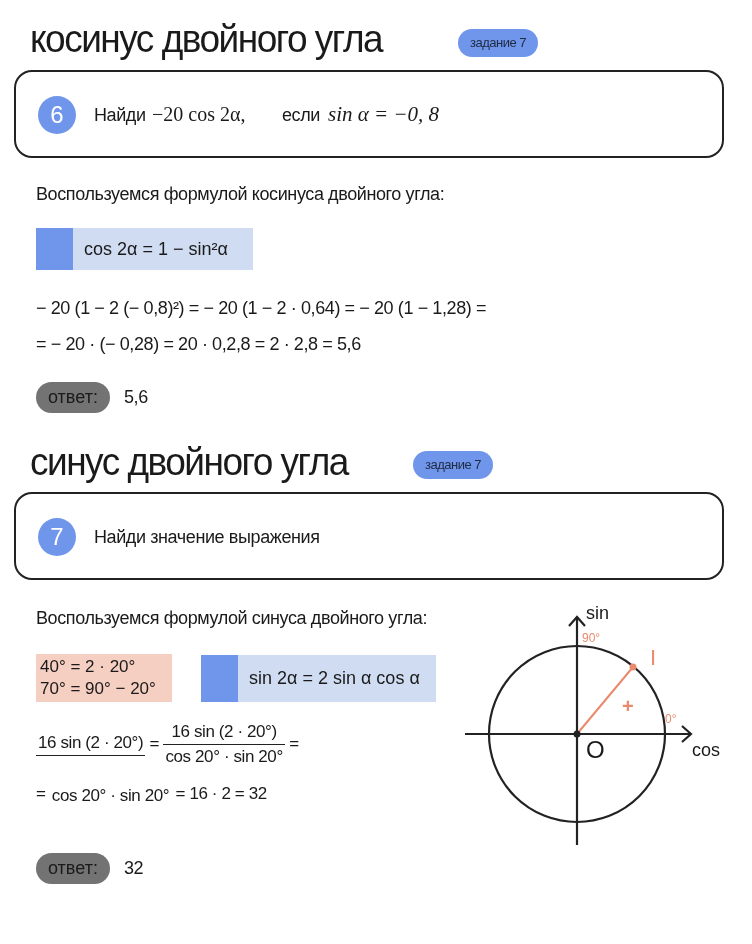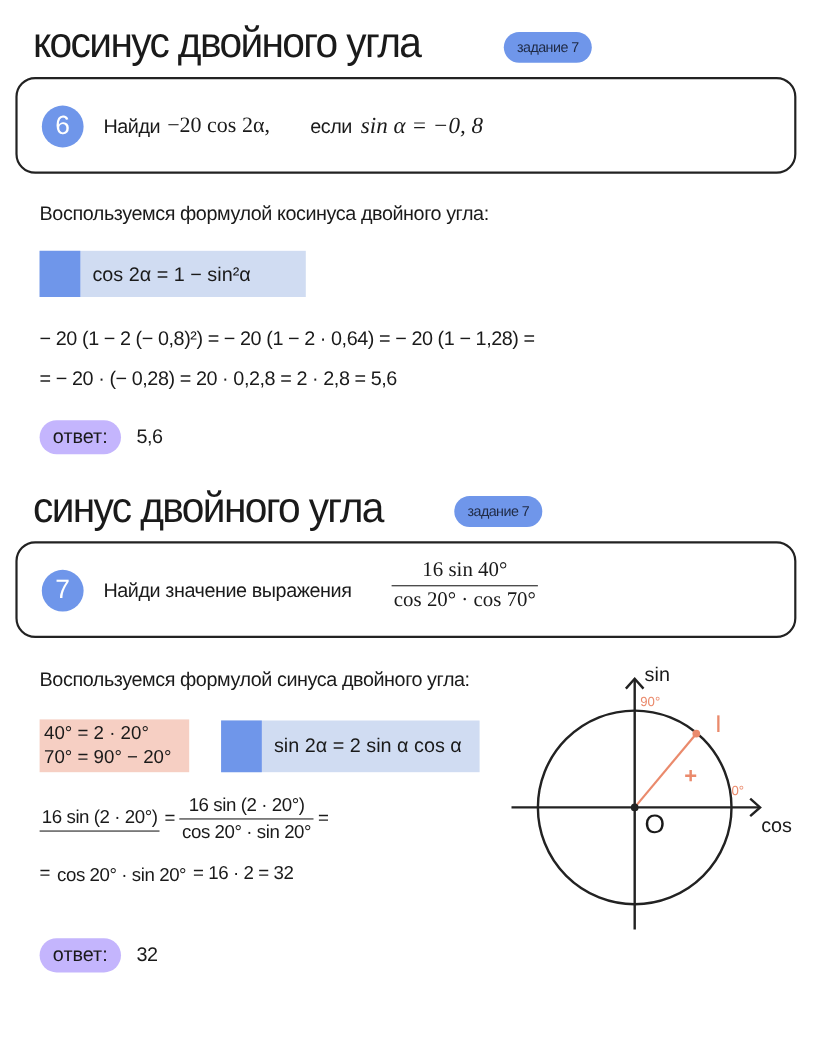--- a/index.html
+++ b/index.html
@@ -7,21 +7,21 @@
   .abs{position:absolute;}
   .h1{font-size:37px;font-weight:500;letter-spacing:-1.5px;line-height:1;color:#1a1a1a;transform:scaleY(1.05);}
   .badge{background:#6f96ea;color:#1f2a44;border-radius:16px;font-size:13px;height:28px;line-height:28px;padding:0 12px;letter-spacing:-0.5px;}
   .card{border:2px solid #222;border-radius:18px;background:#fff;}
   .num{width:38px;height:38px;border-radius:50%;background:#6f96ea;color:#fff;font-size:24px;text-align:center;line-height:38px;}
   .serif{font-family:"Liberation Serif","DejaVu Serif",serif;}
   .txt{font-size:18px;letter-spacing:-0.4px;}
   .formula{background:#d0dcf2;height:42px;}
   .formula .bar{position:absolute;left:0;top:0;width:37px;height:100%;background:#6f96ea;}
   .formula .f{position:absolute;top:0;line-height:42px;font-size:18px;}
-  .ans{background:#c4b5fd;border-radius:16px;height:31px;line-height:31px;font-size:18px;padding:0 12px;color:#1a1a1a;text-align:right;}
+  .ans{background:#737373;border-radius:16px;height:31px;line-height:31px;font-size:18px;padding:0 12px;color:#1a1a1a;text-align:right;}
   .orange{color:#ea8a6c;}
   .frac{display:inline-block;vertical-align:middle;text-align:center;}
   .frac .n{display:block;padding:0 2px 2px 2px;border-bottom:1.5px solid #222;}
   .frac .d{display:block;padding:2px 2px 0 2px;}
   .peach{background:#f6cfc3;}
 </style>
 </head>
 <body>
 
 <div class="abs h1" style="left:30px;top:20px;">косинус двойного угла</div>
@@ -30,44 +30,40 @@
 <div class="abs card" style="left:14px;top:70px;width:706px;height:84px;">
   <div class="abs num" style="left:22px;top:24px;">6</div>
   <div class="abs txt" style="left:78px;top:33px;">Найди</div>
   <div class="abs serif" style="left:136px;top:31px;font-size:20px;">−20 cos 2α,</div>
   <div class="abs txt" style="left:266px;top:33px;">если</div>
   <div class="abs serif" style="left:312px;top:30px;font-size:21px;font-style:italic;">sin α = −0, 8</div>
 </div>
 
 <div class="abs txt" style="left:36px;top:184px;">Воспользуемся формулой косинуса двойного угла:</div>
 
-<div class="abs formula" style="left:36px;top:228px;width:242px;">
+<div class="abs formula" style="left:36px;top:228px;width:217px;">
   <div class="bar"></div>
   <div class="f" style="left:48px;">
     <span>cos 2α</span>
     <span>= 1 − sin²α</span>
   </div>
 </div>
 
 <div class="abs txt" style="left:36px;top:298px;">− 20 (1 − 2 (− 0,8)²) = − 20 (1 − 2 · 0,64) = − 20 (1 − 1,28) =</div>
 <div class="abs txt" style="left:36px;top:334px;">= − 20 · (− 0,28) = 20 · 0,2,8 = 2 · 2,8 = 5,6</div>
 
 <div class="abs ans" style="left:36px;top:382px;">ответ:</div>
 <div class="abs txt" style="left:124px;top:387px;">5,6</div>
 
 <div class="abs h1" style="left:30px;top:443px;">синус двойного угла</div>
 <div class="abs badge" style="left:413px;top:451px;">задание 7</div>
 
 <div class="abs card" style="left:14px;top:492px;width:706px;height:84px;">
   <div class="abs num" style="left:22px;top:24px;">7</div>
   <div class="abs txt" style="left:78px;top:33px;">Найди значение выражения</div>
-  <div class="abs serif frac" style="left:340px;top:14px;font-size:19px;">
-    <span class="n">16 sin 40°</span>
-    <span class="d">cos 20° · cos 70°</span>
-  </div>
 </div>
 
 <div class="abs txt" style="left:36px;top:608px;">Воспользуемся формулой синуса двойного угла:</div>
 
 <div class="abs peach" style="left:36px;top:654px;width:136px;height:48px;padding:2px 4px;box-sizing:border-box;font-size:17px;line-height:22px;">
   <div>40° = 2 · 20°</div>
   <div>70° = 90° − 20°</div>
 </div>
 
 <div class="abs formula" style="left:201px;top:655px;width:235px;height:47px;">

